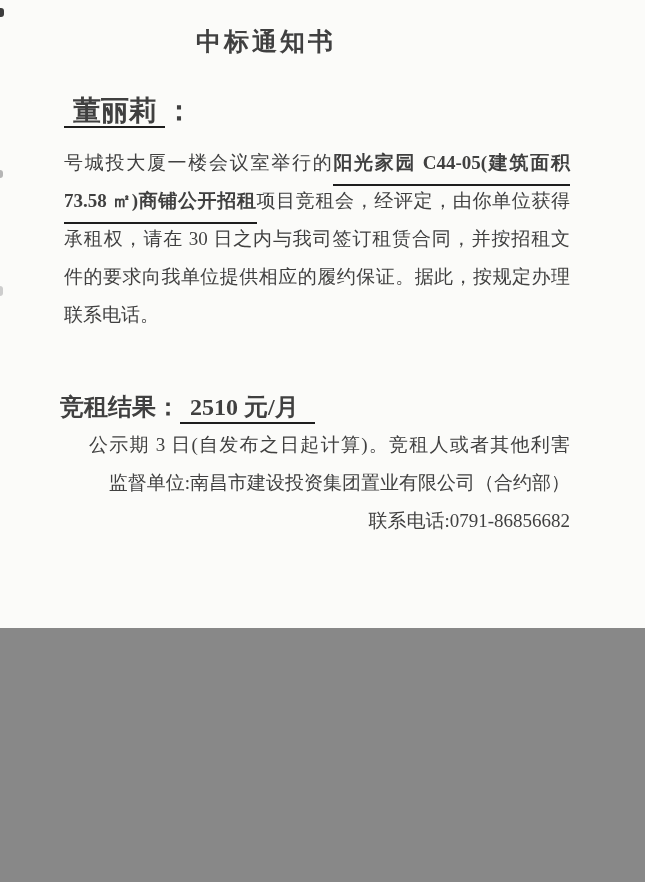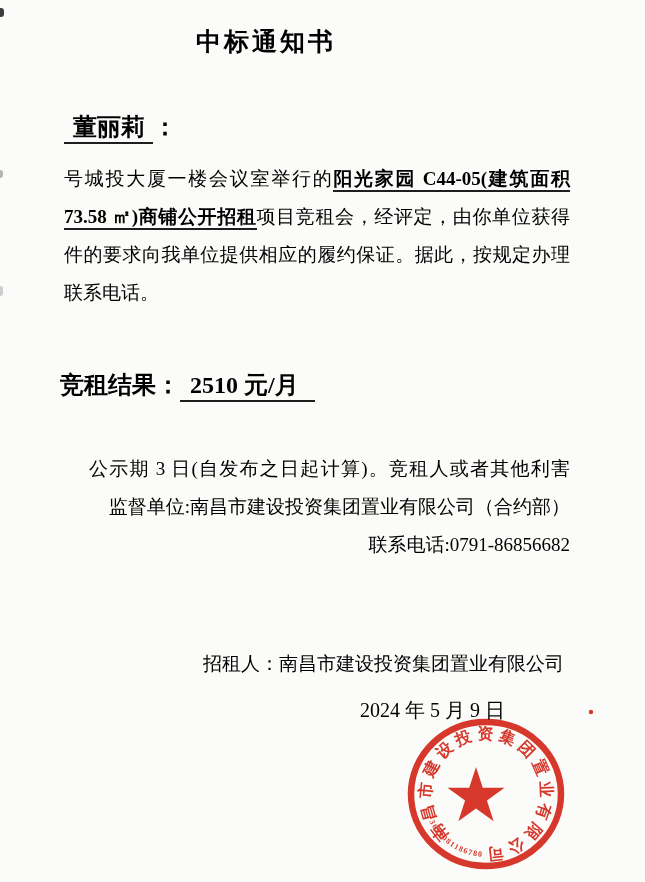--- a/index.html
+++ b/index.html
@@ -1,63 +1,63 @@
 <!DOCTYPE html>
 <html><head>
 <meta charset="utf-8">
 <style>
   html,body{margin:0;padding:0;background:#888;}
   .page{
     position:relative;
-    width:645px;height:882px;
+    width:645px;height:628px;
     margin:0 auto;
     background:#fbfbf9;
     overflow:hidden;
     font-family:"Liberation Serif","DejaVu Serif",serif;
-    color:#000000;
+    color:#404040;
   }
   .title{
     padding-top:25px;
     margin-left:196px;
     font-size:25px;
     line-height:34px;
     font-weight:bold;
     letter-spacing:3px;
     white-space:nowrap;
   }
   .salutation{
-    margin-top:55px;
+    margin-top:39px;
     margin-left:64px;
-    font-size:24px;
+    font-size:28px;
     line-height:26px;
     font-weight:bold;
   }
   .salutation .name{
     display:inline-block;
     border-bottom:2px solid #1e1e1e;
     padding:0 8px 2px 9px;
   }
   .para{
     margin-left:64px;
     margin-right:75px;
   }
   .para1{margin-top:16px;}
-  .para2{margin-top:46px;}
+  .para2{}
   .bl{
     font-size:19px;
     line-height:38px;
     text-align:left;
   }
   .just{
     text-align:justify;
     text-align-last:justify;
   }
   .ind{text-indent:25px;text-align:right;}
   .em{font-weight:bold;}
-  .u{border-bottom:2px solid #1e1e1e;padding-bottom:1px;}
+  .u{border-bottom:2px solid #1e1e1e;padding-bottom:11px;}
   .result{
     margin-top:54px;
     margin-left:60px;
     font-size:24px;
     line-height:38px;
     font-weight:bold;
   }
   .result .val{
     border-bottom:2px solid #1e1e1e;
     padding:0 16px 2px 10px;
@@ -105,20 +105,21 @@
   <div class="mark mark2"></div>
   <div class="mark mark3"></div>
 
   <div class="title">中标通知书</div>
 
   <div class="salutation"><span class="name">董丽莉</span><span>：</span></div>
 
   <div class="para para1">
     <div class="bl just"><span>号城投大厦一楼会议室举行的</span><span class="em u">阳光家园 C44-05(建筑面积</span></div>
     <div class="bl just"><span class="em u">73.58 ㎡)商铺公开招租</span><span>项目竞租会，经评定，由你单位获得</span></div>
+    <div class="bl just">承租权，请在 30 日之内与我司签订租赁合同，并按招租文</div>
     <div class="bl just">件的要求向我单位提供相应的履约保证。据此，按规定办理</div>
     <div class="bl">联系电话。</div>
   </div>
 
   <div class="result"><span>竞租结果：</span><span class="val">2510 元/月</span></div>
 
   <div class="para para2">
     <div class="bl just ind">公示期 3 日(自发布之日起计算)。竞租人或者其他利害</div>
     <div class="bl ind">监督单位:南昌市建设投资集团置业有限公司（合约部）</div>
     <div class="bl ind">联系电话:0791-86856682</div>

